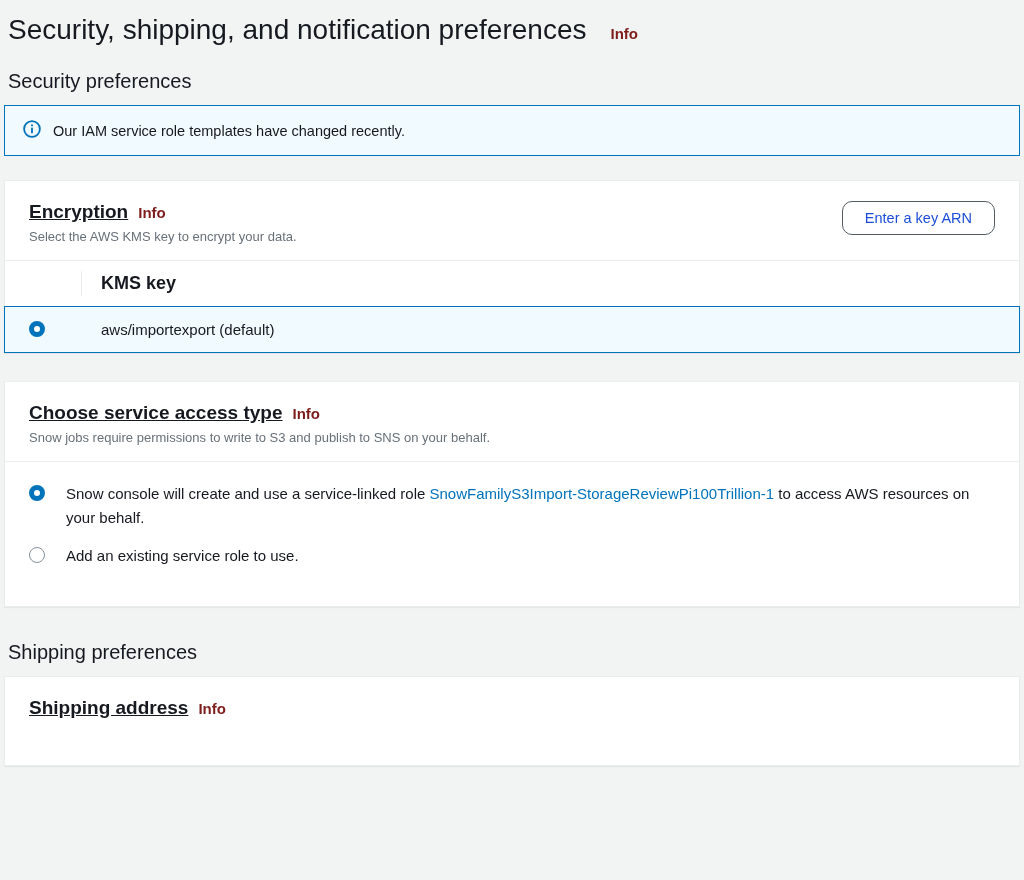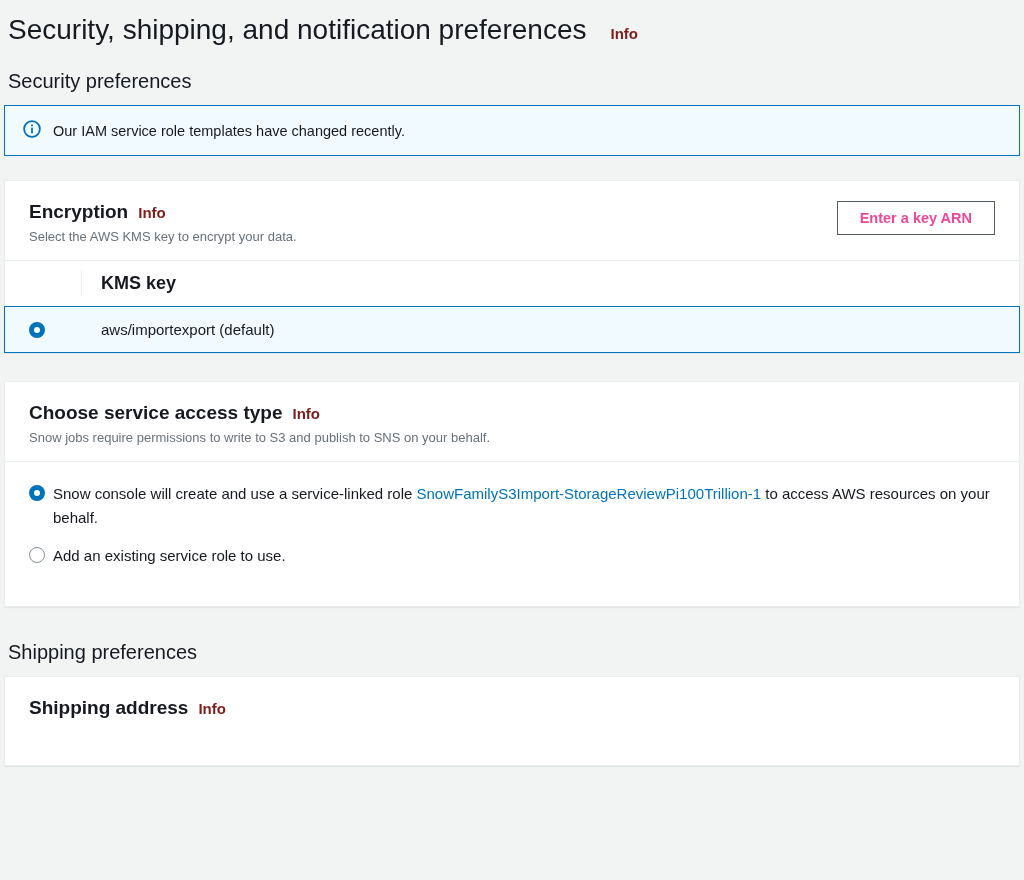--- a/index.html
+++ b/index.html
@@ -80,56 +80,57 @@
     }
     .panel-title-row {
       display: flex;
       align-items: baseline;
       gap: 10px;
     }
     .panel-title {
       font-size: 19px;
       font-weight: 700;
       color: #16191f;
+      text-decoration: underline;
     }
     .panel-desc {
       font-size: 13px;
       color: #687078;
       margin-top: 6px;
     }
     .btn-secondary {
       background: #ffffff;
       border: 1px solid #545b64;
       padding: 8px 22px;
       font-size: 14.5px;
-      font-weight: 700;
-      color: #ec4899;
-      cursor: pointer;
-      border-radius: 0;
+      font-weight: 400;
+      color: #1d4ed8;
+      cursor: pointer;
+      border-radius: 10px;
     }
     .kms-table-header {
       padding: 12px 24px 12px 96px;
       border-bottom: 1px solid #eaeded;
       font-size: 18px;
       font-weight: 700;
       color: #16191f;
       position: relative;
     }
     .kms-table-header::before {
       content: "";
       position: absolute;
       left: 76px;
       top: 10px;
       bottom: 10px;
       width: 1px;
       background: #eaeded;
     }
     .kms-row {
       display: flex;
-      align-items: center;
+      align-items: flex-start;
       padding: 14px 24px;
       gap: 16px;
     }
     .kms-row.selected {
       background: #f1faff;
       border: 1px solid #0073bb;
       margin: -1px;
       position: relative;
     }
     .radio {
@@ -150,21 +151,21 @@
       font-size: 15px;
       color: #16191f;
       padding-left: 40px;
     }
     .panel-body {
       padding: 20px 24px 24px 24px;
     }
     .radio-option {
       display: flex;
       align-items: flex-start;
-      gap: 8px;
+      gap: 21px;
       margin-bottom: 14px;
     }
     .radio-option .radio {
       margin-top: 3px;
     }
     .option-text {
       font-size: 15px;
       color: #16191f;
       line-height: 1.6;
     }

